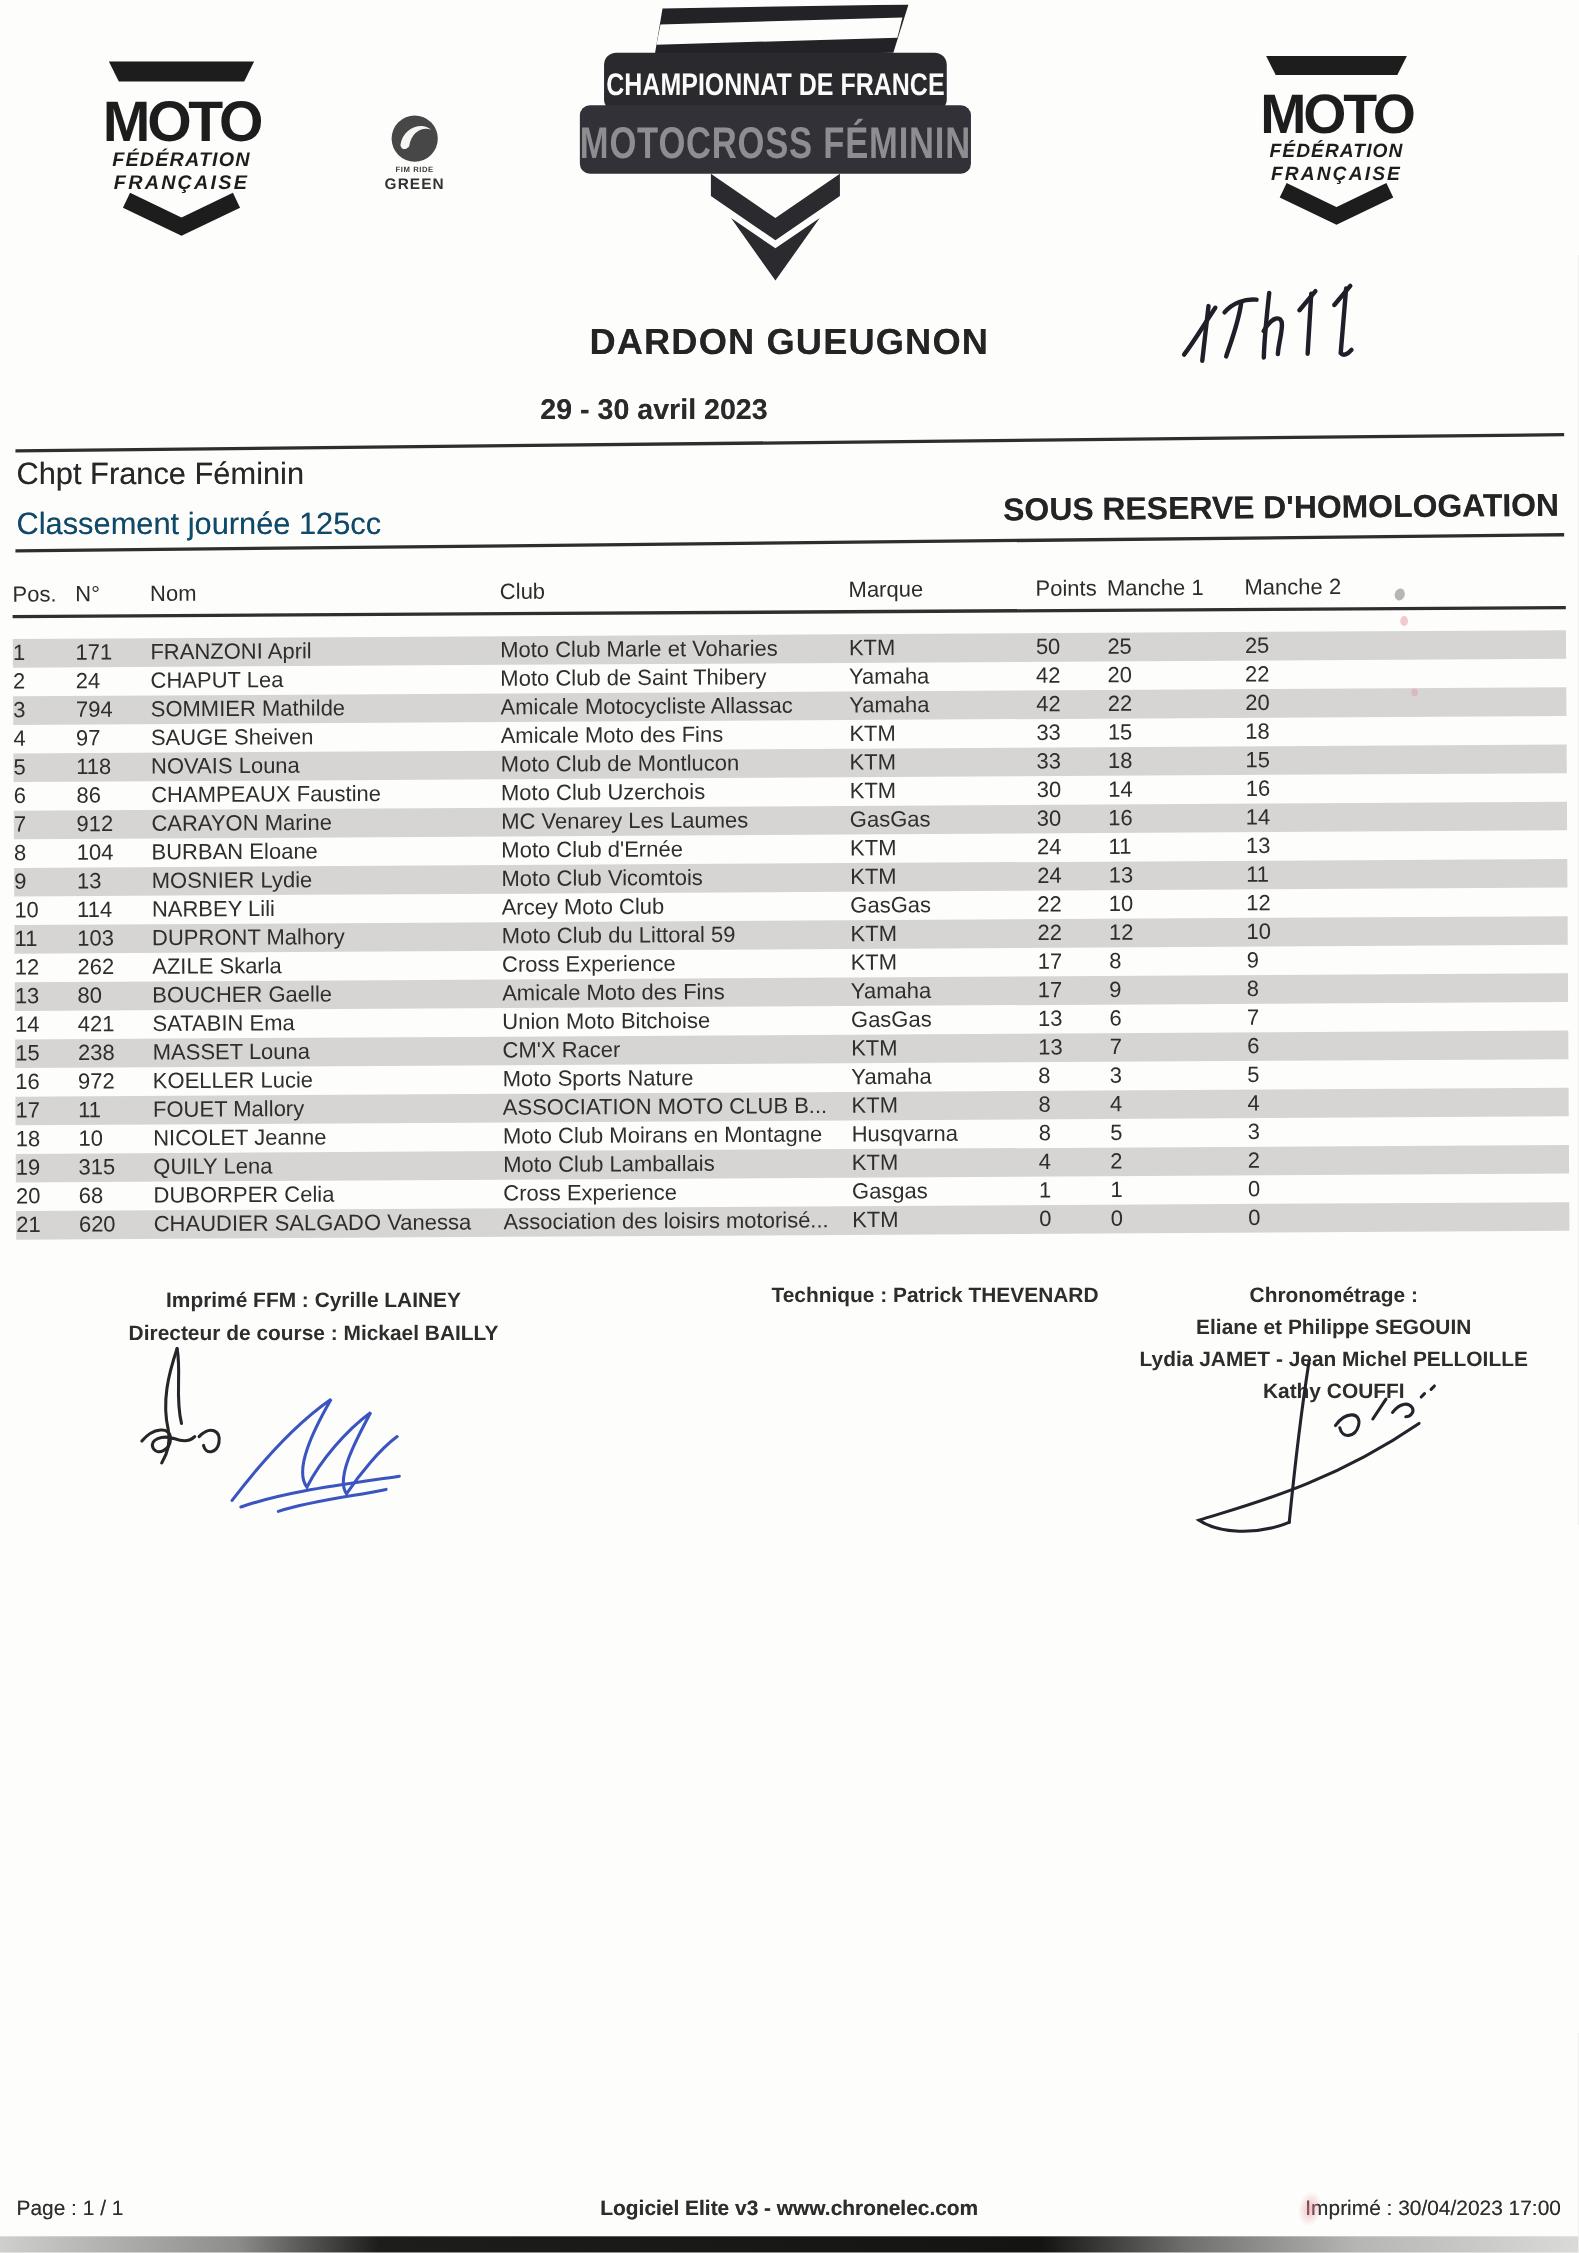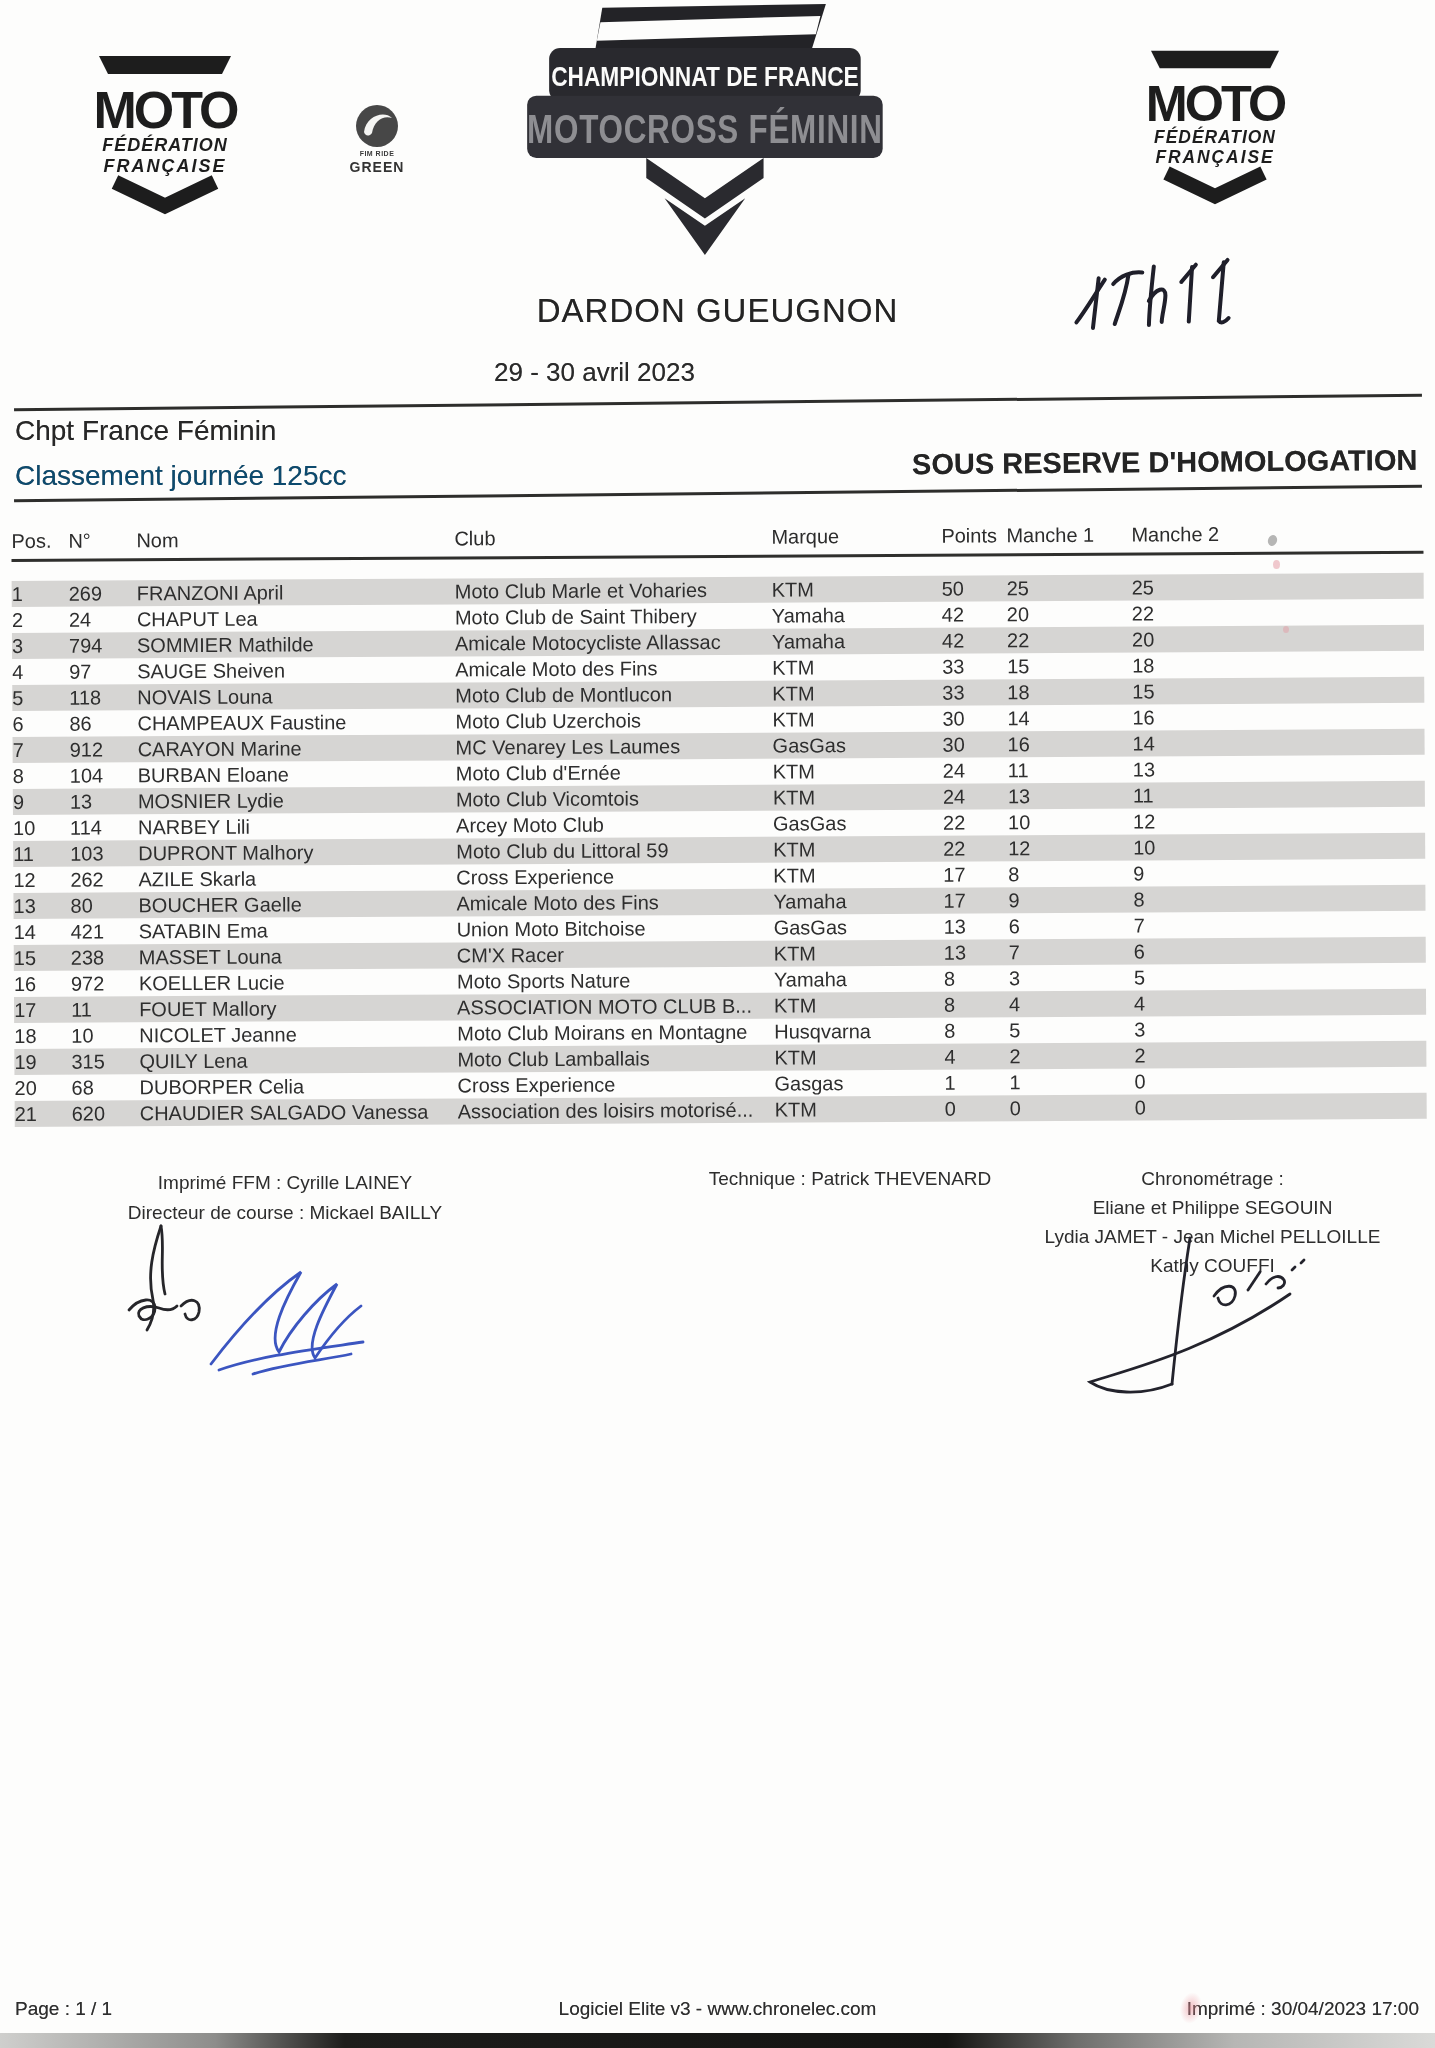--- a/index.html
+++ b/index.html
@@ -2,21 +2,21 @@
 <html><head>
 <meta charset="utf-8">
 <style>
   html,body{margin:0;padding:0;background:#e8e8e6;}
   .page{
     position:relative;width:1435px;height:2048px;margin:0 auto;
     background:#fdfdfc;overflow:hidden;
     font-family:"Liberation Sans", sans-serif;color:#2b2b2b;
   }
   .abs{position:absolute;}
-  .ctr{text-align:center;}
+  .ctr{text-align:center;font-weight:bold;}
   .scan{text-shadow:0 0 .5px rgba(45,45,45,.6);}
 
   
   .ffm-left{left:75px;top:50px;width:180px;height:165px;}
   .ffm-right{left:1125px;top:45px;width:180px;height:160px;}
   .green-logo{left:340px;top:100px;width:75px;height:85px;}
   .banner{left:465px;top:4px;width:478px;height:252px;}
 
   
   .event-title{left:0;top:292px;width:1435px;font-size:33px;letter-spacing:1px;color:#242424;}
@@ -146,21 +146,21 @@
       <span class="c">Nom</span>
       <span class="c">Club</span>
       <span class="c">Marque</span>
       <span class="c">Points</span>
       <span class="c">Manche 1</span>
       <span class="c">Manche 2</span>
     </div>
     <div class="tbody">
     <div class="trow shaded">
       <span class="c">1</span>
-      <span class="c">269</span>
+      <span class="c">171</span>
       <span class="c">FRANZONI April</span>
       <span class="c">Moto Club Marle et Voharies</span>
       <span class="c">KTM</span>
       <span class="c">50</span>
       <span class="c">25</span>
       <span class="c">25</span>
     </div>
 
     <div class="trow">
       <span class="c">2</span>

